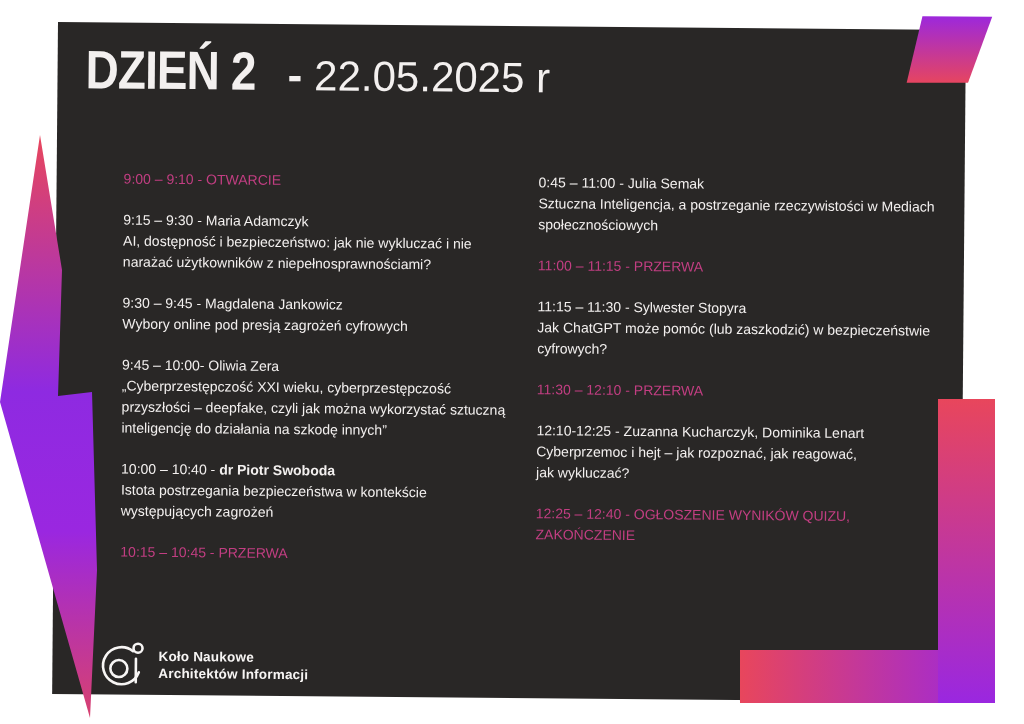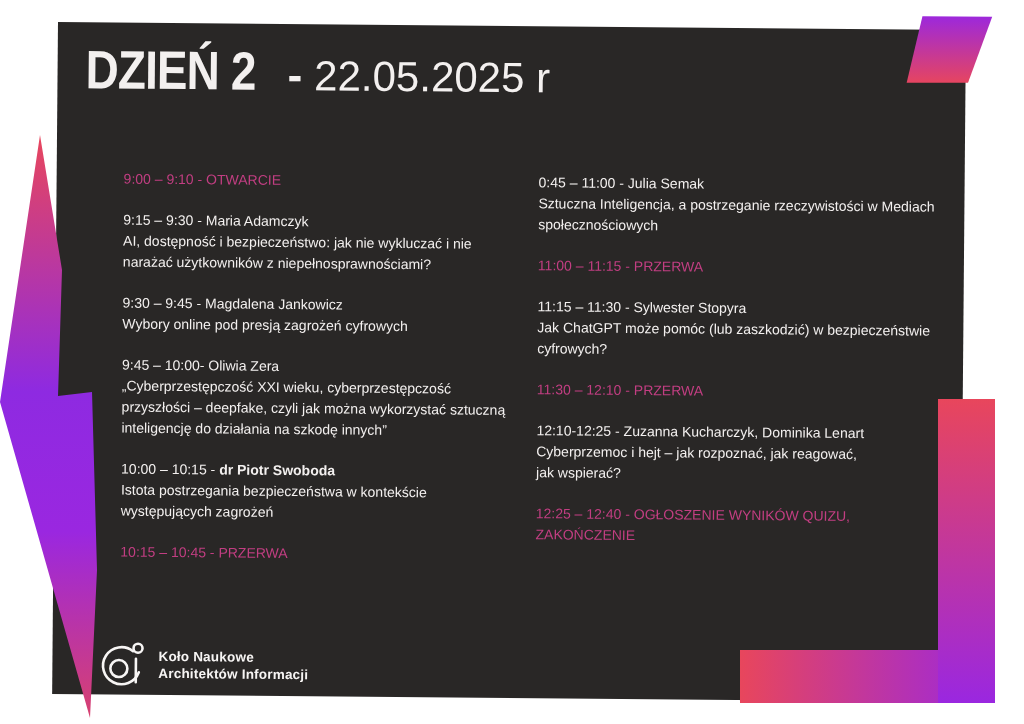--- a/index.html
+++ b/index.html
@@ -73,29 +73,29 @@
     <span class="day">DZIEŃ 2</span>
     <span class="sep">-</span>
     <span class="date">22.05.2025 r</span>
   </div>
 
   <div class="col col-left" id="col-left">
       <p class="entry highlight"><span>9:00 – 9:10 - OTWARCIE</span></p>
       <p class="entry"><span>9:15 – 9:30 - Maria Adamczyk</span><br><span>AI, dostępność i bezpieczeństwo: jak nie wykluczać i nie</span><br><span>narażać użytkowników z niepełnosprawnościami?</span></p>
       <p class="entry"><span>9:30 – 9:45 - Magdalena Jankowicz</span><br><span>Wybory online pod presją zagrożeń cyfrowych</span></p>
       <p class="entry"><span>9:45 – 10:00- Oliwia Zera</span><br><span>„Cyberprzestępczość XXI wieku, cyberprzestępczość</span><br><span>przyszłości – deepfake, czyli jak można wykorzystać sztuczną</span><br><span>inteligencję do działania na szkodę innych”</span></p>
-      <p class="entry"><span>10:00 – 10:15 - </span><span class="bold">dr Piotr Swoboda</span><br><span>Istota postrzegania bezpieczeństwa w kontekście</span><br><span>występujących zagrożeń</span></p>
+      <p class="entry"><span>10:00 – 10:40 - </span><span class="bold">dr Piotr Swoboda</span><br><span>Istota postrzegania bezpieczeństwa w kontekście</span><br><span>występujących zagrożeń</span></p>
       <p class="entry highlight"><span>10:15 – 10:45 - PRZERWA</span></p>
     </div>
   <div class="col col-right" id="col-right">
       <p class="entry"><span>0:45 – 11:00 - Julia Semak</span><br><span>Sztuczna Inteligencja, a postrzeganie rzeczywistości w Mediach</span><br><span>społecznościowych</span></p>
       <p class="entry highlight"><span>11:00 – 11:15 - PRZERWA</span></p>
       <p class="entry"><span>11:15 – 11:30 - Sylwester Stopyra</span><br><span>Jak ChatGPT może pomóc (lub zaszkodzić) w bezpieczeństwie</span><br><span>cyfrowych?</span></p>
       <p class="entry highlight"><span>11:30 – 12:10 - PRZERWA</span></p>
-      <p class="entry"><span>12:10-12:25 - Zuzanna Kucharczyk, Dominika Lenart</span><br><span>Cyberprzemoc i hejt – jak rozpoznać, jak reagować,</span><br><span>jak wspierać?</span></p>
+      <p class="entry"><span>12:10-12:25 - Zuzanna Kucharczyk, Dominika Lenart</span><br><span>Cyberprzemoc i hejt – jak rozpoznać, jak reagować,</span><br><span>jak wykluczać?</span></p>
       <p class="entry highlight"><span>12:25 – 12:40 - OGŁOSZENIE WYNIKÓW QUIZU,</span><br><span>ZAKOŃCZENIE</span></p>
     </div>
 
   <div class="logo">
     <svg width="48" height="52" viewBox="0 0 48 52" aria-hidden="true">
       <g fill="none" stroke="#f7f5f4" stroke-width="2.6" stroke-linecap="round">
         <path d="M 34.5 12.5 A 18.5 18.5 0 1 0 40.5 33.5"></path>
         <circle cx="20.5" cy="30" r="8.5"></circle>
         <line x1="37.5" y1="20" x2="37.5" y2="43.5"></line>
         <circle cx="39.5" cy="9.5" r="4.5"></circle>

